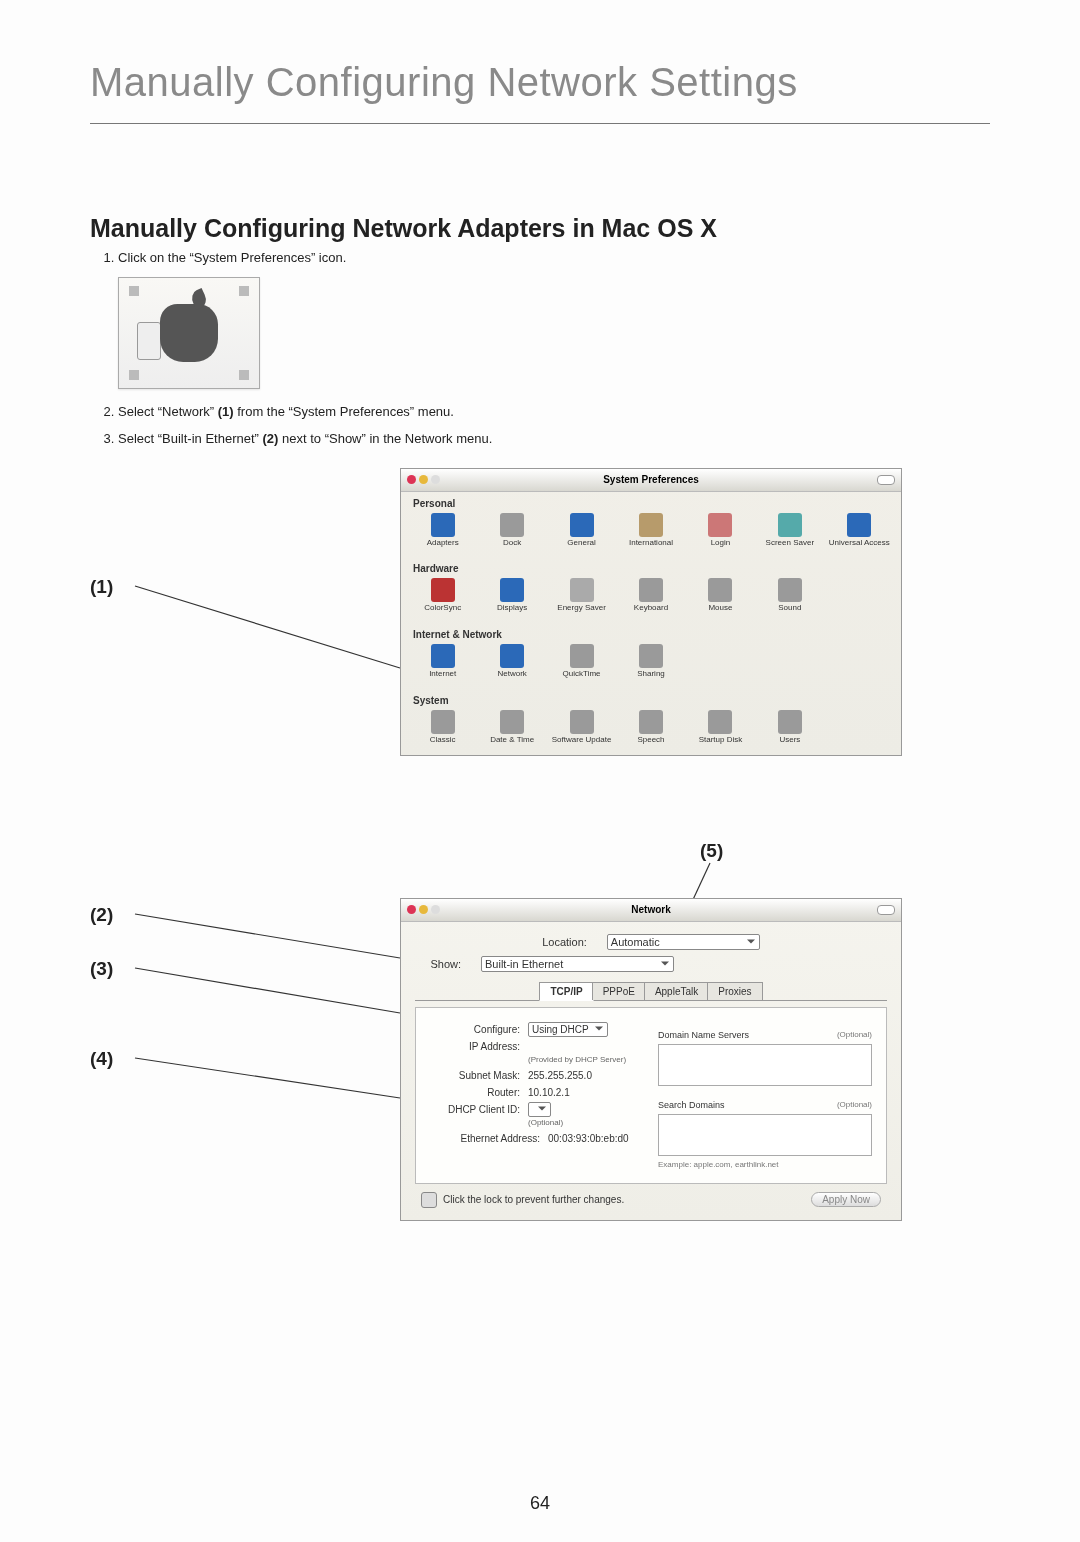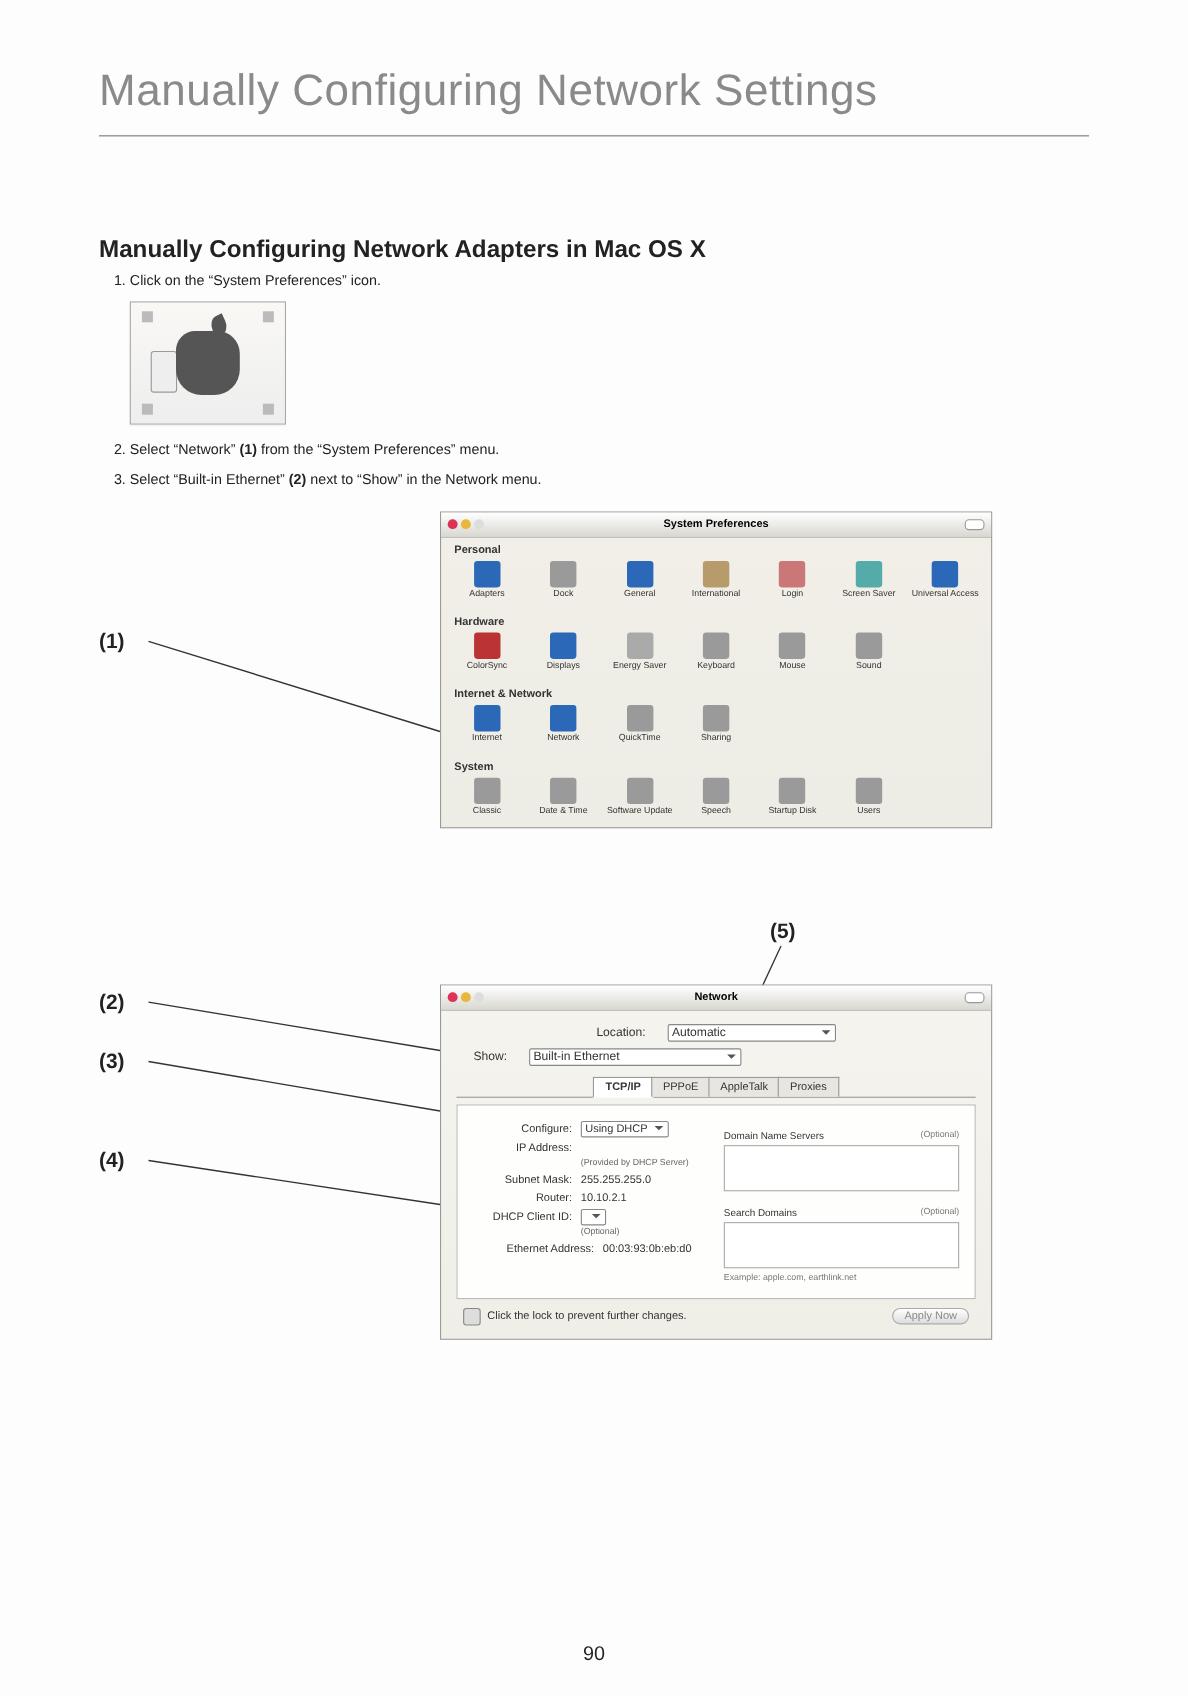--- a/index.html
+++ b/index.html
@@ -21,21 +21,21 @@
     font-size: 40px;
     color: #8a8a8a;
     font-weight: 400;
     letter-spacing: 0.5px;
     border-bottom: 1px solid #777;
     padding-bottom: 18px;
     margin: 0 0 90px 0;
   }
   .section-title {
     font-weight: bold;
-    font-size: 22px;
+    font-size: 25px;
     color: #222;
     margin: 0 0 6px 0;
   }
   ol.steps {
     list-style: decimal;
     margin: 0;
     padding-left: 28px;
     font-size: 13px;
     color: #222;
   }
@@ -493,15 +493,15 @@
             <span class="lock"></span>
             <span>Click the lock to prevent further changes.</span>
           </span>
           <span class="apply-btn">Apply Now</span>
         </div>
       </div>
     </div>
 
   </div>
 
-  <div class="page-number">90</div>
+  <div class="page-number">64</div>
 
 </div>
 
 </body></html>

